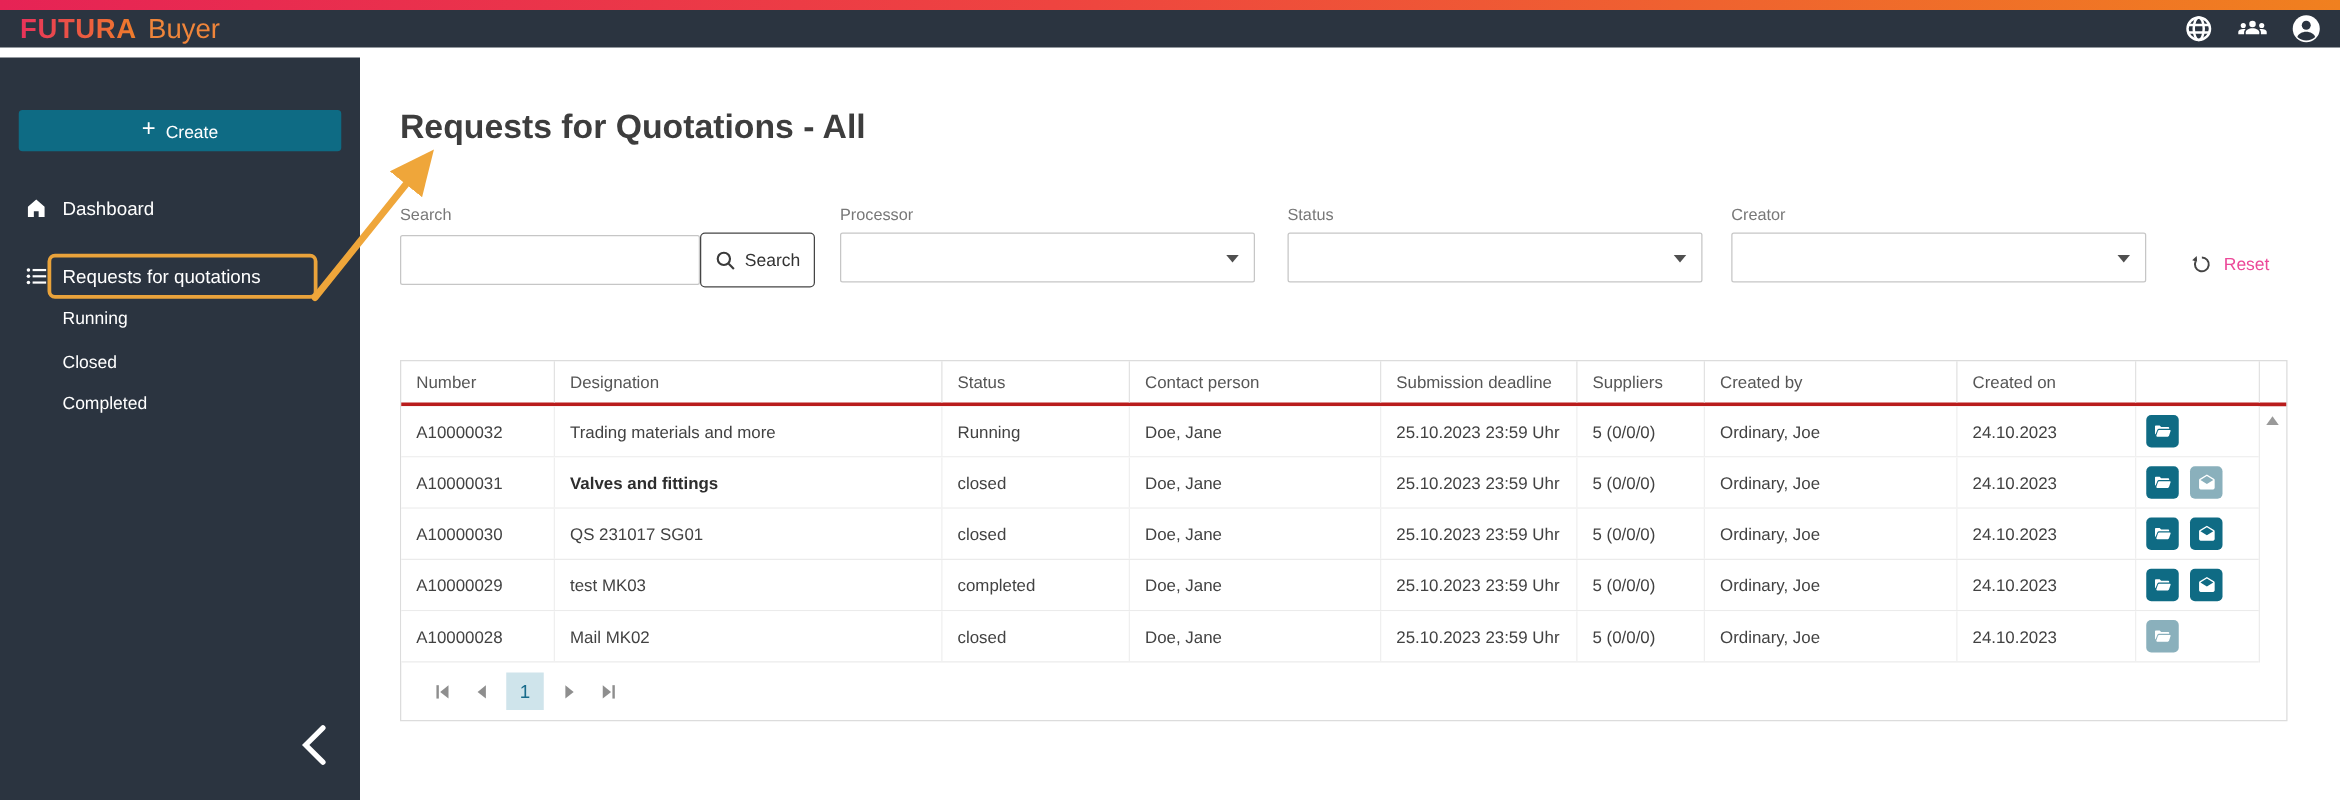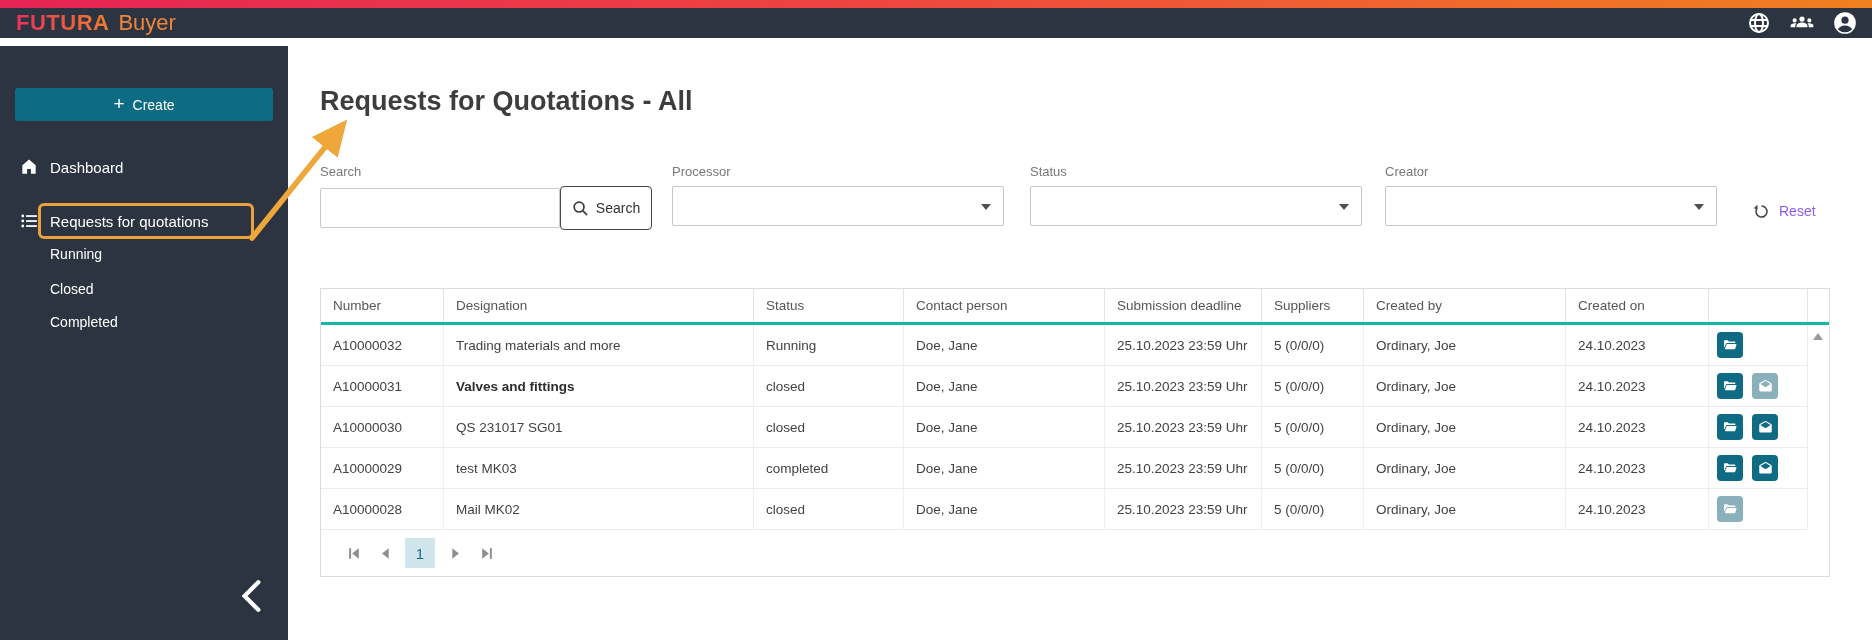--- a/index.html
+++ b/index.html
@@ -53,26 +53,26 @@
   .search-input{width:240px;height:40px;border:1px solid #c6c6c6;border-radius:2px;box-sizing:border-box;
     padding:0 10px;font-size:14px;outline:none;font-family:inherit;}
   .search-btn{height:44px;width:92px;background:#fff;border:1px solid #454545;border-radius:4px;
     display:flex;align-items:center;justify-content:center;gap:7px;font-size:14px;color:#333;
     cursor:pointer;box-sizing:border-box;font-family:inherit;}
   .dropdown{width:332px;height:40px;border:1px solid #c6c6c6;border-radius:2px;box-sizing:border-box;
     position:relative;background:#fff;cursor:pointer;}
   .dd-value{position:absolute;left:10px;top:10px;font-size:14px;color:#333;}
   .caret{position:absolute;right:12px;top:17px;width:0;height:0;
     border-left:5px solid transparent;border-right:5px solid transparent;border-top:6px solid #4f4f4f;}
-  .reset-btn{display:flex;align-items:center;gap:8px;height:40px;font-size:14px;color:#8b5cf6;
+  .reset-btn{display:flex;align-items:center;gap:8px;height:40px;font-size:14px;color:#ec4899;
     cursor:pointer;background:none;border:none;font-family:inherit;padding:0;}
   
   .table-wrap{position:absolute;left:32px;top:242px;width:1510px;border:1px solid #dcdcdc;
     box-sizing:border-box;background:#fff;}
-  .thead{display:flex;height:33px;border-bottom:3px solid #14b8a6;}
+  .thead{display:flex;height:33px;border-bottom:3px solid #b91c1c;}
   .th{display:flex;align-items:center;padding-left:12px;font-size:13.5px;color:#565656;
     box-sizing:border-box;border-left:1px solid #e2e2e2;}
   .thead .th:first-child{border-left:none;}
   .c0{width:122px;flex:none;} .c1{width:310px;flex:none;} .c2{width:150px;flex:none;}
   .c3{width:201px;flex:none;} .c4{width:157px;flex:none;} .c5{width:102px;flex:none;}
   .c6{width:202px;flex:none;} .c7{width:143px;flex:none;} .c8{width:99px;flex:none;}
   .c9{width:22px;flex:none;}
   .tbody{display:flex;}
   .rows{flex:none;width:1486px;}
   .trow{display:flex;height:40px;border-bottom:1px solid #ebebeb;cursor:pointer;background:#fff;}

